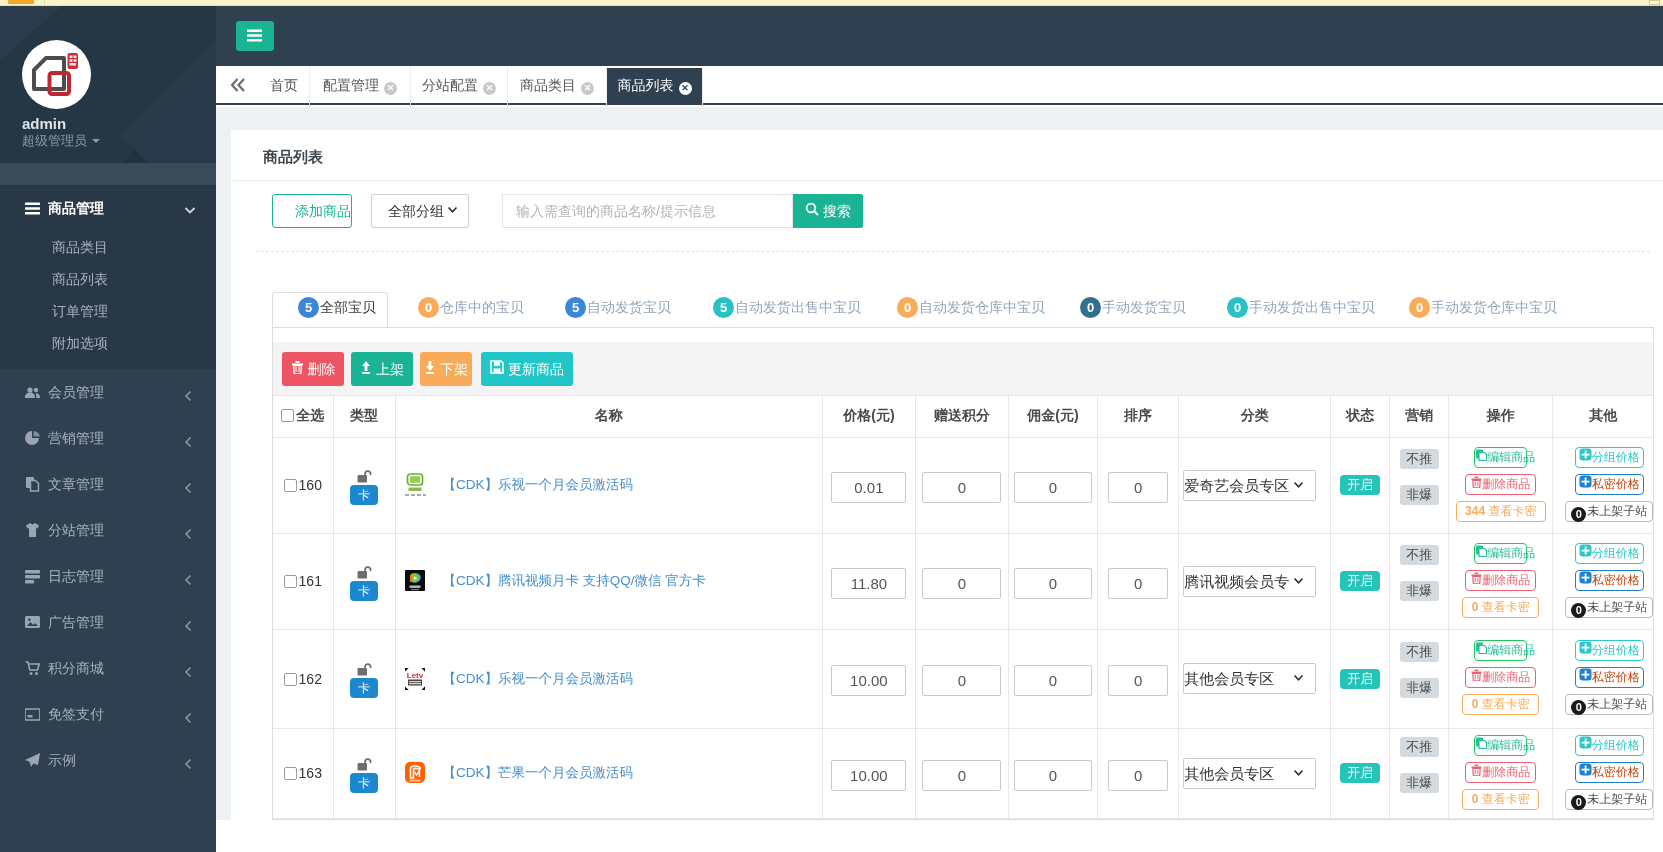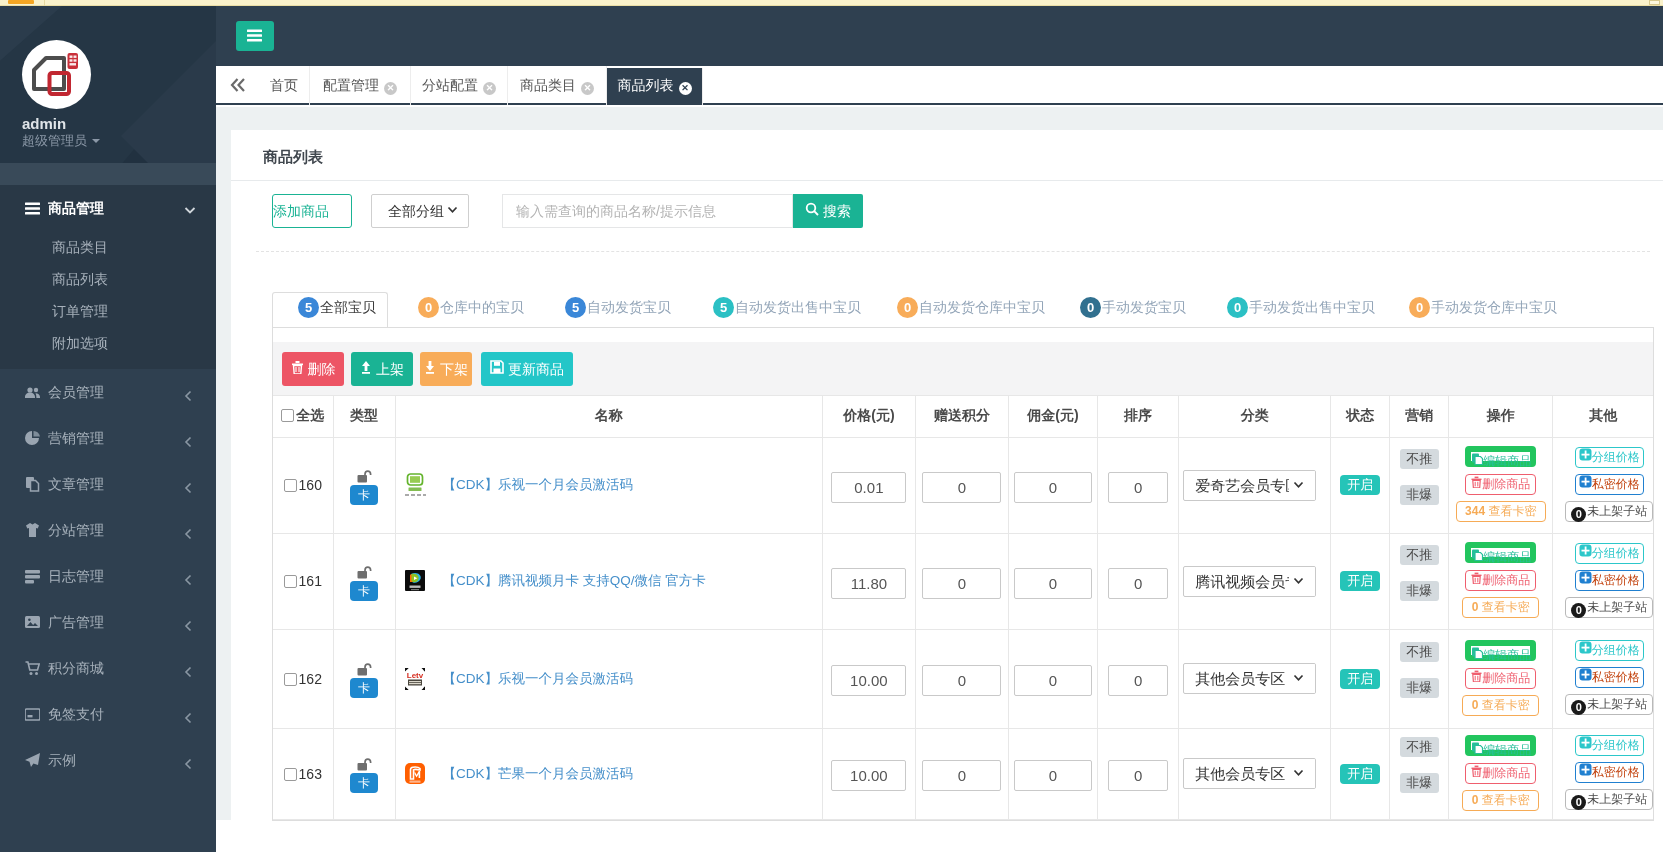--- a/index.html
+++ b/index.html
@@ -39,21 +39,21 @@
 .ttab.active{background:#2f4050;color:#fff;top:2px;height:37px;line-height:35px}
 .ttab.active .cls{background:#fff;color:#2f4050}
 #backicon{position:absolute;left:14px;top:12px}
 
 #content{left:216px;top:107px;width:1447px;height:745px;background:#fff}
 #graytop{position:absolute;left:0;top:0;width:1447px;height:23px;background:#edf1f2}
 #grayleft{position:absolute;left:0;top:23px;width:15px;height:690px;background:#edf1f2}
 #panel{position:absolute;left:15px;top:23px;width:1432px;height:722px;background:#fff}
 #ptitle{position:absolute;left:32px;top:18px;font-size:15px;color:#40474e;font-weight:bold}
 #phline{position:absolute;left:0;top:50px;width:1432px;height:1px;background:#e7eaec}
-.btn-add{position:absolute;left:41px;top:64px;width:80px;height:34px;border:1px solid #1ab394;border-radius:3px;background:#fff;color:#1ab394;font-size:14px;text-align:left;line-height:32px}
+.btn-add{position:absolute;left:41px;top:64px;width:80px;height:34px;border:1px solid #1ab394;border-radius:3px;background:#fff;color:#1ab394;font-size:14px;text-align:right;line-height:32px}
 .sel-group{position:absolute;left:140px;top:64px;width:98px;height:34px;border:1px solid #cfcfcf;border-radius:2px;background:#fff;font-size:14px;color:#333;line-height:32px;padding-left:16px}
 .sel-group svg{position:absolute;right:10px;top:11px}
 .search-input{position:absolute;left:271px;top:64px;width:291px;height:34px;border:1px solid #e5e6e7;background:#fff;color:#b3b3b3;font-size:14px;line-height:32px;padding-left:13px}
 .search-btn{position:absolute;left:562px;top:64px;width:70px;height:34px;background:#1ab394;color:#fff;font-size:14px;text-align:center;line-height:34px;border-radius:0 2px 2px 0}
 #dashline{position:absolute;left:25px;top:121px;width:1394px;height:0;border-top:1px dashed #e3e3e3}
 
 #cattabs{position:absolute;left:0px;top:162px;width:1432px;height:36px}
 #cattabs .line{position:absolute;left:41px;top:35px;width:1382px;height:1px;background:#ddd}
 .cattab-active{position:absolute;left:41px;top:0;width:116px;height:36px;background:#fff;border:1px solid #ddd;border-bottom:none;border-radius:3px 3px 0 0}
 .cbadge{position:absolute;top:5px;width:21px;height:21px;border-radius:50%;color:#fff;font-size:13px;font-weight:bold;text-align:center;line-height:21px}
@@ -74,26 +74,26 @@
 .r3 td{height:99px}
 .r4 td{height:89px}
 .idcell{font-size:14px;color:#333}
 .cb{display:inline-block;width:13px;height:13px;border:1px solid #9a9a9a;border-radius:2px;background:#fff;vertical-align:-2px;margin-right:2px}
 .kabadge{display:inline-block;width:28px;height:20px;background:#1e88cf;border-radius:4px;color:#fff;font-size:12px;line-height:20px;margin-top:4px}
 .namecell{text-align:left}
 .nwrap{display:flex;align-items:center}
 .plogo{width:22px;height:24px;margin-left:8px;flex:0 0 auto}
 .plink{color:#458fca;font-size:13.5px;margin-left:17px;white-space:nowrap}
 .numin{display:inline-block;position:relative;top:2px;height:31px;border:1px solid #c9c9c9;border-radius:2px;background:#fff;color:#555;font-size:15px;text-align:center;line-height:29px}
-.selcat{display:inline-block;position:relative;top:2px;margin-right:10px;width:133px;height:31px;border:1px solid #c9c9c9;border-radius:2px;background:#fff;color:#333;font-size:15px;text-align:left;line-height:29px;padding-left:11px;white-space:nowrap;overflow:hidden}
+.selcat{display:inline-block;position:relative;top:2px;margin-right:10px;width:133px;height:31px;border:1px solid #c9c9c9;border-radius:2px;background:#fff;color:#333;font-size:15px;text-align:left;line-height:29px;white-space:nowrap;overflow:hidden}
 .selcat .chev{position:absolute;right:0;top:0;width:26px;height:29px;background:#fff}.selcat .chev svg{position:absolute;left:4px;top:10px}
 .onbtn{display:inline-block;width:40px;height:20px;background:#25c4b8;border-radius:4px;color:#fff;font-size:13px;line-height:20px}
 .glabel{display:inline-block;width:39px;height:20px;background:#d4dade;border-radius:3px;color:#4a4a4a;font-size:13px;line-height:20px}
 .opbtn{display:inline-block;height:21px;border-radius:4px;font-size:12px;line-height:19px;background:#fff;white-space:nowrap}
-.opb-edit{border:6px solid #22c55e;color:#26bf9a;width:71px}
+.opb-edit{border:1px solid #22c55e;color:#26bf9a;width:53px}
 .opb-del{border:1px solid #ef5e6e;color:#ef5e6e;width:71px}
 .opb-card{border:1px solid #f6ab56;color:#f6ab56}
 .opb-grp{border:1px solid #2cc7ca;color:#2cc7ca;width:69px}
 .opb-pri{border:1px solid #2080d0;color:#c2410c;width:69px}
 .opb-oth{border:1px solid #b9b9b9;color:#4a4a4a;width:88px}
 .zerodot{display:inline-block;width:15px;height:15px;border-radius:50%;background:#1a1a1a;color:#fff;font-size:11px;font-weight:bold;line-height:15px;text-align:center;vertical-align:-3px;margin-right:1px}
 .stack{line-height:1}
 .tstack{line-height:0;margin-top:4px}
 .tstack .kabadge{line-height:20px}
 .stack>div{margin:6px 0}

